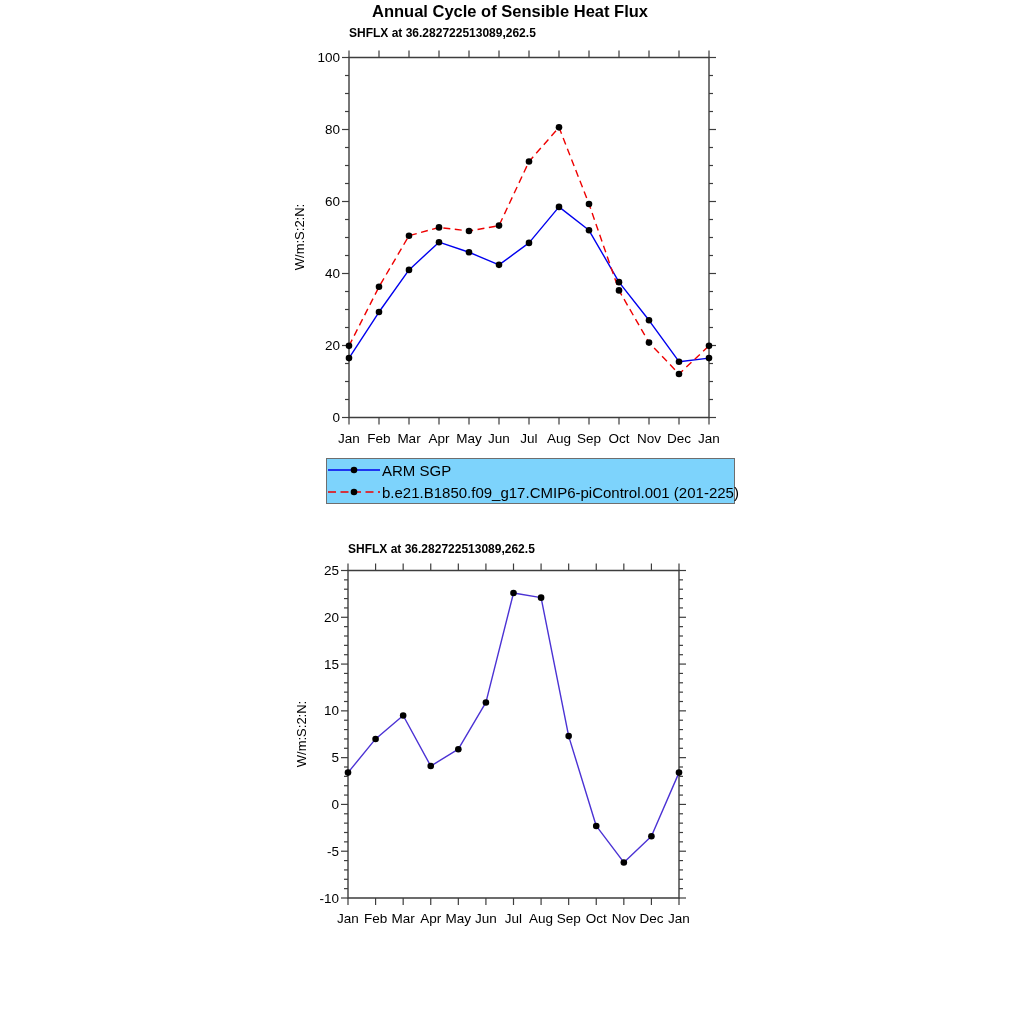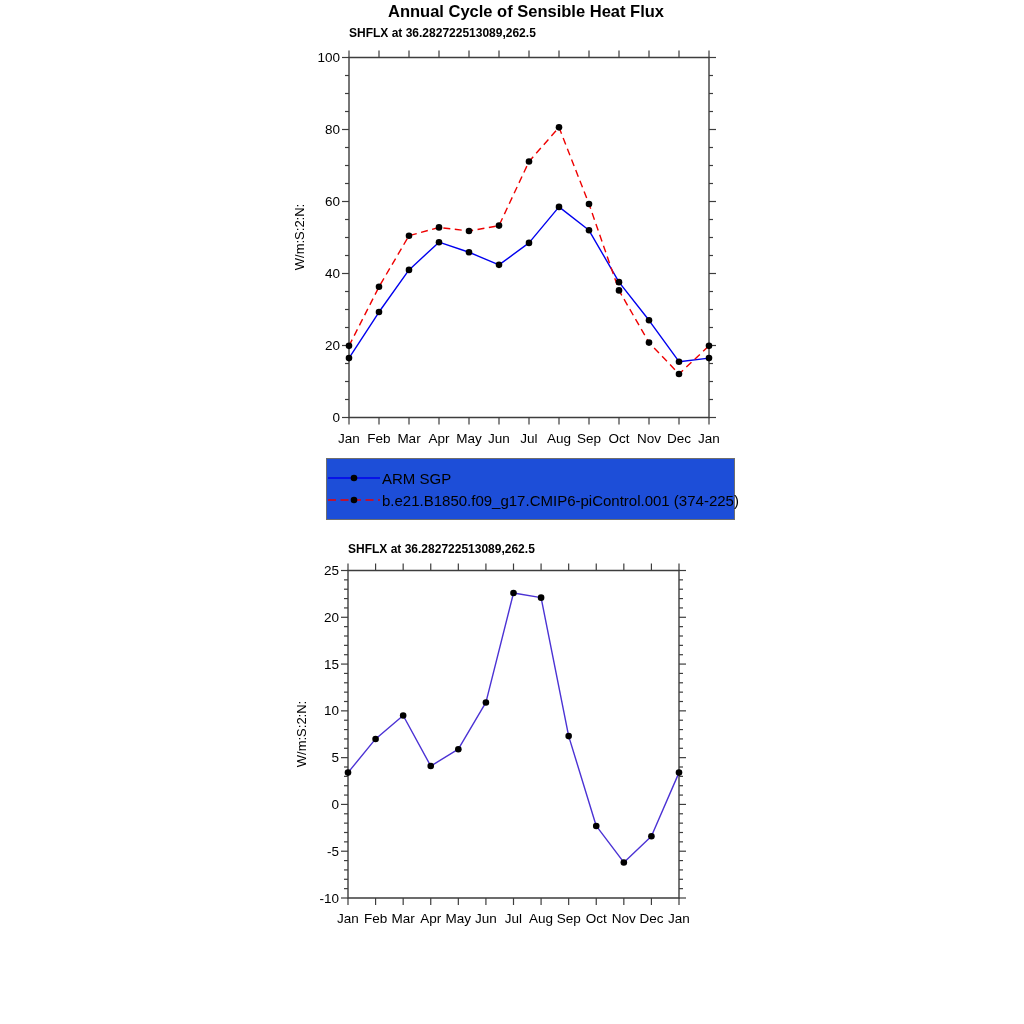--- a/index.html
+++ b/index.html
@@ -2,31 +2,31 @@
 <html><head>
 <meta charset="utf-8">
 <style>
   html,body{margin:0;padding:0;background:#fff;}
   .page{position:relative;width:1024px;height:1024px;background:#fff;overflow:hidden;
         font-family:"Liberation Sans",sans-serif;color:#000;}
   #charts-canvas{position:absolute;left:0;top:0;}
   #charts-canvas text{font-family:"Liberation Sans",sans-serif;}
   .chart-title{position:absolute;font-weight:bold;font-size:16.5px;line-height:1.1;
                white-space:nowrap;text-align:center;}
-  .chart-title.top{left:346px;top:2px;width:360px;}
+  .chart-title.top{left:330px;top:2px;width:360px;}
   .chart-title.bottom{left:348px;top:519px;width:331px;}
   .chart-subtitle{position:absolute;font-size:12px;line-height:1.1;white-space:nowrap;font-weight:bold;}
   .chart-subtitle.top{left:349px;top:27px;}
   .chart-subtitle.bottom{left:348px;top:543px;}
   .ylabel{position:absolute;font-size:13px;white-space:nowrap;
           transform:translate(-50%,-50%) rotate(-90deg);}
   .ylabel.top{left:299px;top:237px;}
   .ylabel.bottom{left:301px;top:734px;}
-  .legend{position:absolute;left:326px;top:458px;width:409px;height:62px;
-          border:1px solid #6e6e6e;background:#1d4ed8;box-sizing:border-box;
+  .legend{position:absolute;left:326px;top:458px;width:409px;height:46px;
+          border:1px solid #6e6e6e;background:#7dd3fc;box-sizing:border-box;
           display:flex;flex-direction:column;justify-content:center;}
   .legend-row{display:flex;align-items:center;height:22px;}
   .legend-row svg{margin-left:1px;flex:0 0 auto;display:block;}
   .legend-row span{font-size:15px;margin-left:2px;white-space:nowrap;}
 </style>
 </head>
 <body>
 
 <div class="page">
 
@@ -293,20 +293,20 @@
         <line x1="0" y1="6" x2="52" y2="6" stroke-width="1.4" stroke="#0000ee"></line>
         <circle cx="26" cy="6" r="3.3" fill="#000000"></circle>
       </svg>
       <span>ARM SGP</span>
     </div>
     <div class="legend-row">
       <svg width="52" height="12">
         <line x1="0" y1="6" x2="52" y2="6" stroke-width="1.4" stroke-dasharray="8 4.5" stroke="#ee0000"></line>
         <circle cx="26" cy="6" r="3.3" fill="#000000"></circle>
       </svg>
-      <span>b.e21.B1850.f09_g17.CMIP6-piControl.001 (374-225)</span>
+      <span>b.e21.B1850.f09_g17.CMIP6-piControl.001 (201-225)</span>
     </div>
   </div>
 
   <div class="chart-subtitle bottom">SHFLX at 36.282722513089,262.5</div>
   <div class="ylabel bottom">W/m:S:2:N:</div>
 
 </div>
 
 </body></html>

